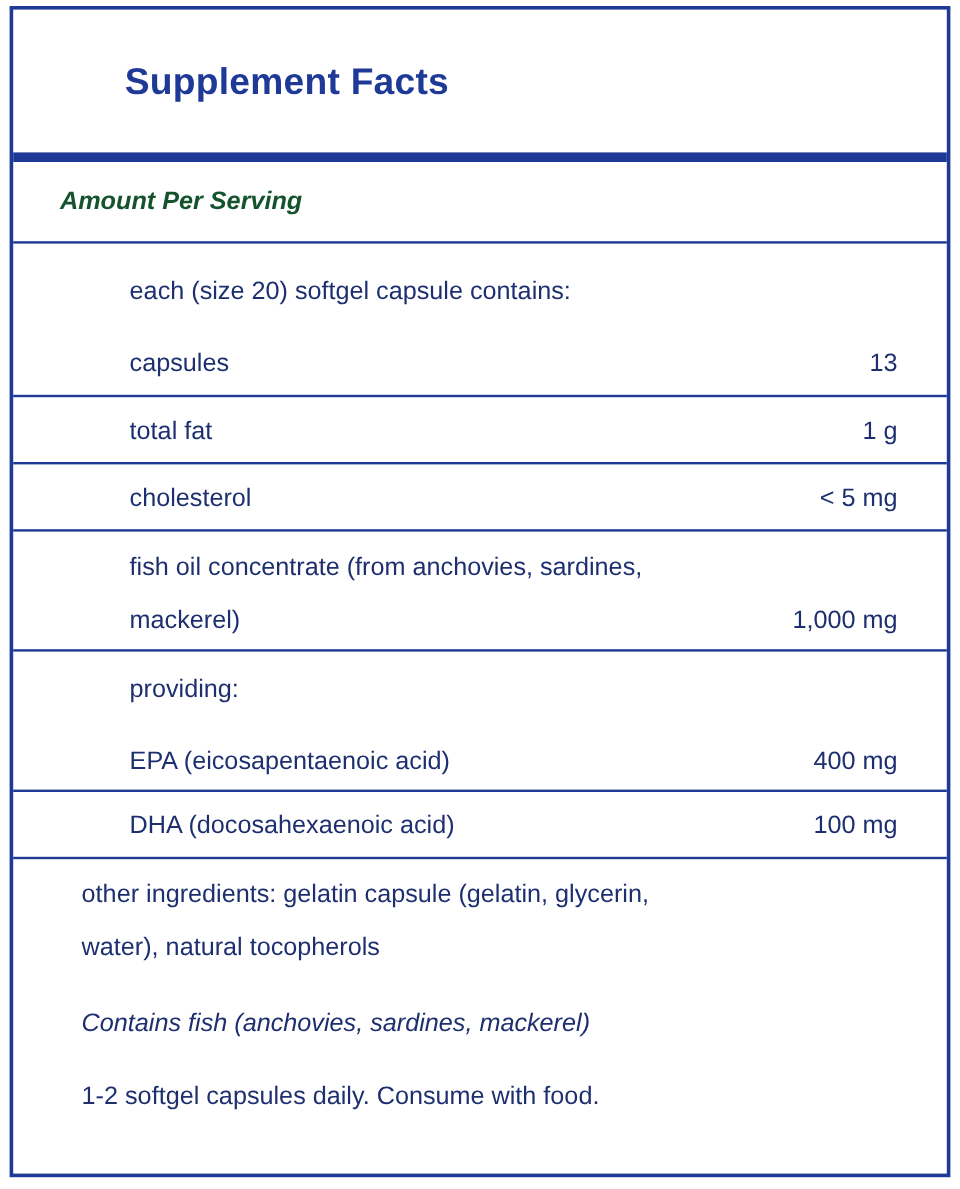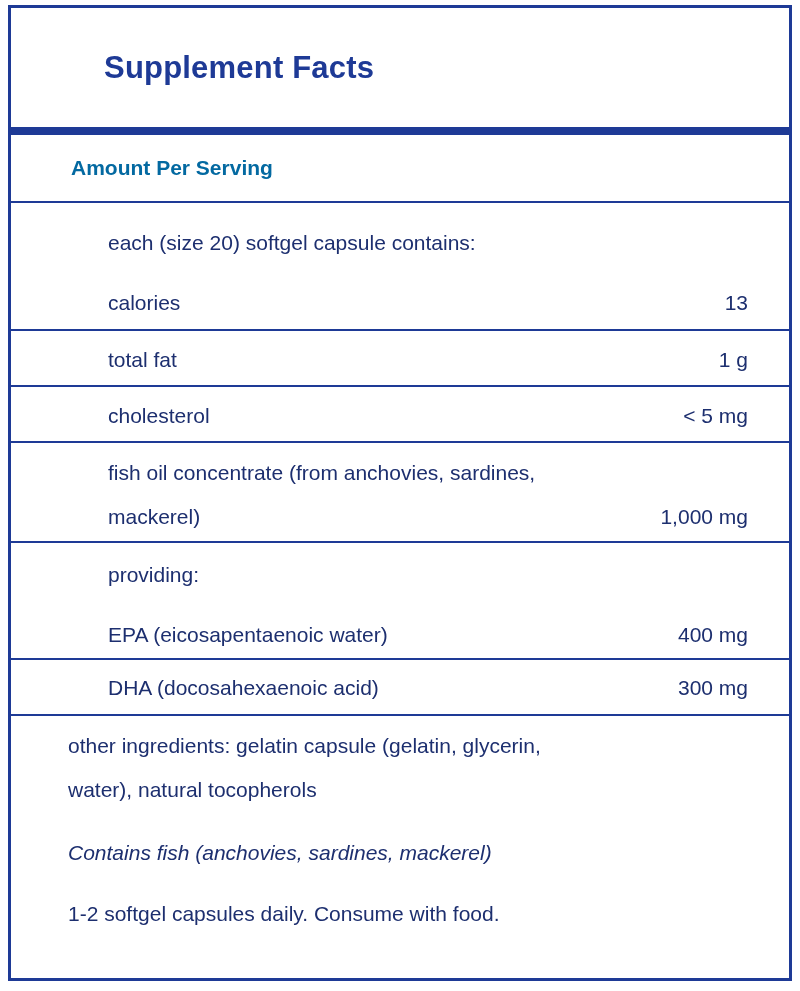--- a/index.html
+++ b/index.html
@@ -5,21 +5,21 @@
   html, body { margin: 0; padding: 0; background: #ffffff; }
   body { width: 800px; height: 991px; position: relative; font-family: "Liberation Sans", sans-serif; color: #1d2f6f; }
   .panel {
     position: absolute; left: 8px; top: 5px; width: 778px; height: 970px;
     border: 3px solid #1e3a96; background: #fff;
   }
   .title-block { height: 119px; position: relative; }
   .title { position: absolute; left: 57px; top: 42px; font-size: 31px; font-weight: bold; color: #1e3a96; letter-spacing: 0.2px; margin-left: 36px; }
   .thick-rule { height: 8px; background: #1e3a96; }
   .aps-block { height: 66px; position: relative; border-bottom: 2px solid #1e3a96; }
-  .aps { position: absolute; left: 60px; top: 21px; font-size: 21px; font-weight: bold; color: #0369a1; }
+  .aps { position: absolute; left: 39px; top: 21px; font-size: 21px; font-weight: bold; color: #14532d; font-style: italic; }
   .row { position: relative; border-bottom: 2px solid #1e3a96; }
   .row .l, .row .r { position: absolute; font-size: 21px; color: #1d2f6f; white-space: nowrap; }
   .row .l { left: 57px; margin-left: 40px; }
   .row .r { right: 41px; }
   .txt { position: absolute; left: 57px; font-size: 21px; color: #1d2f6f; }
   .contains { position: absolute; left: 57px; font-size: 21px; font-weight: normal; font-style: italic; color: #1d2f6f; }
 </style>
 </head>
 <body>
 
@@ -27,21 +27,21 @@
   <div class="title-block">
     <div class="title">Supplement Facts</div>
   </div>
   <div class="thick-rule"></div>
   <div class="aps-block">
     <div class="aps">Amount Per Serving</div>
   </div>
 
   <div class="row" style="height:126px">
     <div class="l" style="top:28px">each (size 20) softgel capsule contains:</div>
-    <div class="l" style="top:88px">calories</div>
+    <div class="l" style="top:88px">capsules</div>
     <div class="r" style="top:88px">13</div>
   </div>
 
   <div class="row" style="height:54px">
     <div class="l" style="top:17px">total fat</div>
     <div class="r" style="top:17px">1 g</div>
   </div>
 
   <div class="row" style="height:54px">
     <div class="l" style="top:17px">cholesterol</div>
@@ -49,27 +49,27 @@
   </div>
 
   <div class="row" style="height:98px">
     <div class="l" style="top:18px">fish oil concentrate (from anchovies, sardines,</div>
     <div class="l" style="top:62px">mackerel)</div>
     <div class="r" style="top:62px">1,000 mg</div>
   </div>
 
   <div class="row" style="height:115px">
     <div class="l" style="top:20px">providing:</div>
-    <div class="l" style="top:80px">EPA (eicosapentaenoic water)</div>
+    <div class="l" style="top:80px">EPA (eicosapentaenoic acid)</div>
     <div class="r" style="top:80px">400 mg</div>
   </div>
 
   <div class="row" style="height:54px">
     <div class="l" style="top:16px">DHA (docosahexaenoic acid)</div>
-    <div class="r" style="top:16px">300 mg</div>
+    <div class="r" style="top:16px">100 mg</div>
   </div>
 
   <div style="position:relative;height:250px">
     <div class="txt" style="top:62px">water), natural tocopherols</div>
     <div class="txt" style="top:18px">other ingredients: gelatin capsule (gelatin, glycerin,</div>
     <div class="contains" style="top:125px">Contains fish (anchovies, sardines, mackerel)</div>
     <div class="txt" style="top:186px">1-2 softgel capsules daily. Consume with food.</div>
   </div>
 </div>
 

